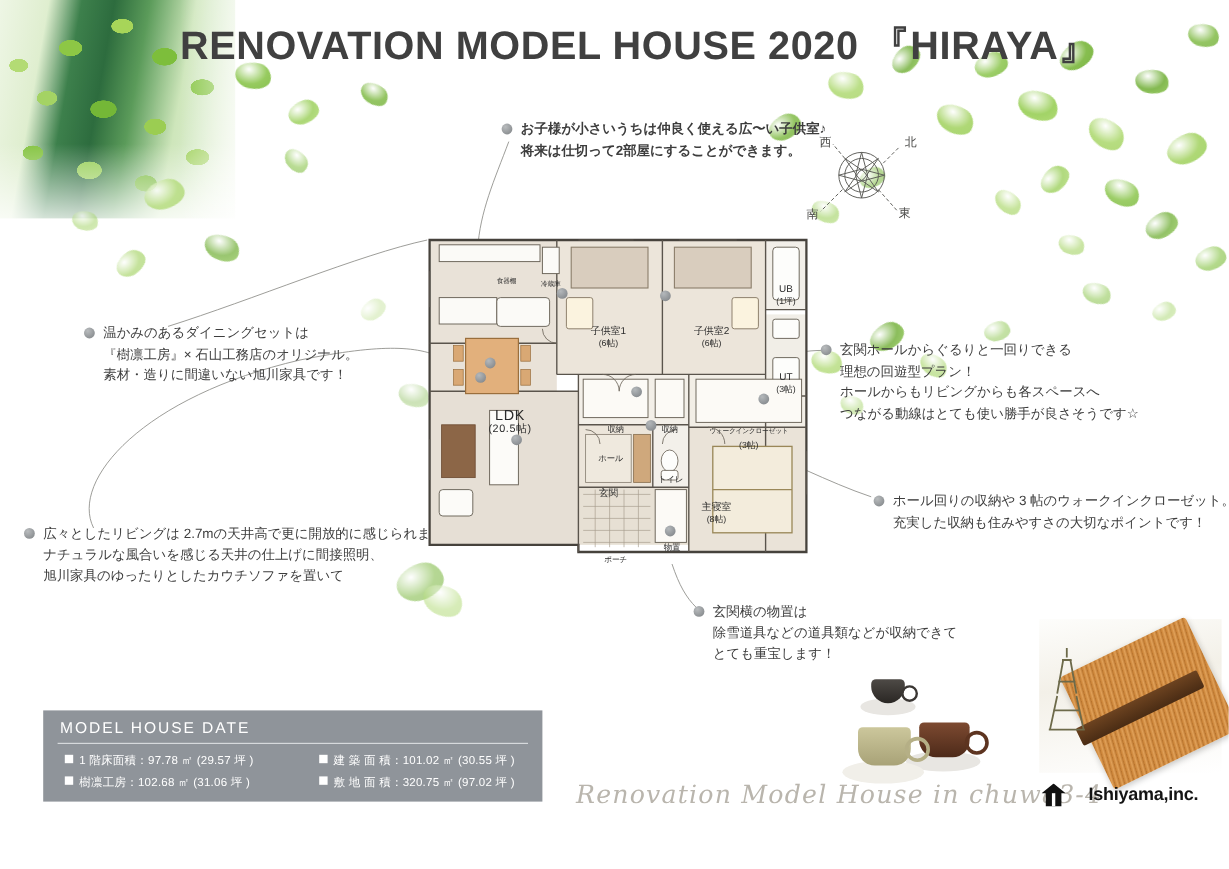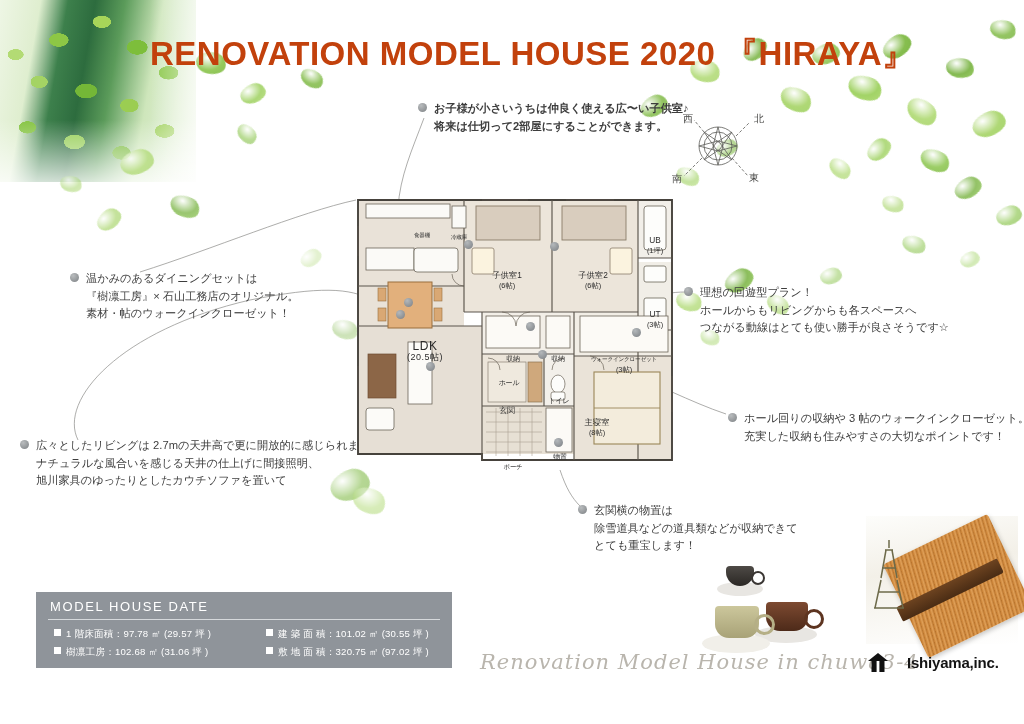--- a/index.html
+++ b/index.html
@@ -42,22 +42,22 @@
     background:linear-gradient(170deg,#fdfdfb 0%,#f3f0e8 40%,#ffffff 100%);}
   .book{position:absolute;left:34px;top:18px;width:116px;height:104px;
     background:repeating-linear-gradient(100deg,#c77f33 0px,#e0a058 2px,#b8732c 4px);
     transform:rotate(-26deg);border-radius:3px;
     box-shadow:0 2px 5px rgba(0,0,0,.22);}
   .book-edge{position:absolute;left:28px;top:66px;width:112px;height:16px;
     background:linear-gradient(180deg,#6d4320,#4a2c14);transform:rotate(-26deg);border-radius:2px;}
   .eiffel{position:absolute;left:6px;top:22px;width:34px;height:74px;}
 
   
-  .title{position:absolute;left:150px;top:32px;width:830px;
-    font-size:33px;font-weight:bold;letter-spacing:.5px;color:#c2410c;white-space:nowrap;}
+  .title{position:absolute;left:150px;top:16px;width:830px;
+    font-size:33px;font-weight:bold;letter-spacing:.5px;color:#404040;white-space:nowrap;}
 
   
   .note{position:absolute;color:#3d3d3d;font-size:11.2px;line-height:17.5px;white-space:nowrap;}
   .note .bullet{position:absolute;left:-16px;top:3px;width:9px;height:9px;border-radius:50%;
     background:radial-gradient(circle at 35% 30%,#b9bcbe,#7d8184);}
   .note div{margin:0;}
 
   
   .compass{position:absolute;left:668px;top:100px;width:110px;height:92px;}
   .compass .lbl{position:absolute;font-size:10px;color:#4a4a48;}
@@ -176,25 +176,26 @@
   <div class="note" style="left:434px;top:100px;font-weight:bold;">
     <span class="bullet"></span>
     <div>お子様が小さいうちは仲良く使える広〜い子供室♪</div>
     <div>将来は仕切って2部屋にすることができます。</div>
   </div>
 
   <div class="note" style="left:86px;top:270px;">
     <span class="bullet"></span>
     <div>温かみのあるダイニングセットは</div>
     <div>『樹凛工房』× 石山工務店のオリジナル。</div>
-    <div>素材・帖のウォークインクローゼット！</div>
+    <div>素材・造りに間違いない旭川家具です！</div>
   </div>
 
   <div class="note" style="left:700px;top:284px;">
     <span class="bullet"></span>
+    <div>玄関ホールからぐるりと一回りできる</div>
     <div>理想の回遊型プラン！</div>
     <div>ホールからもリビングからも各スペースへ</div>
     <div>つながる動線はとても使い勝手が良さそうです☆</div>
   </div>
 
   <div class="note" style="left:744px;top:410px;">
     <span class="bullet"></span>
     <div>ホール回りの収納や 3 帖のウォークインクローゼット。</div>
     <div>充実した収納も住みやすさの大切なポイントです！</div>
   </div>

